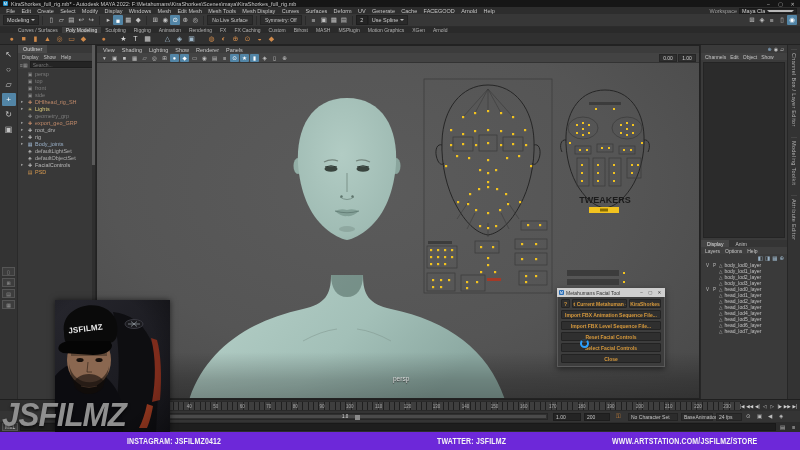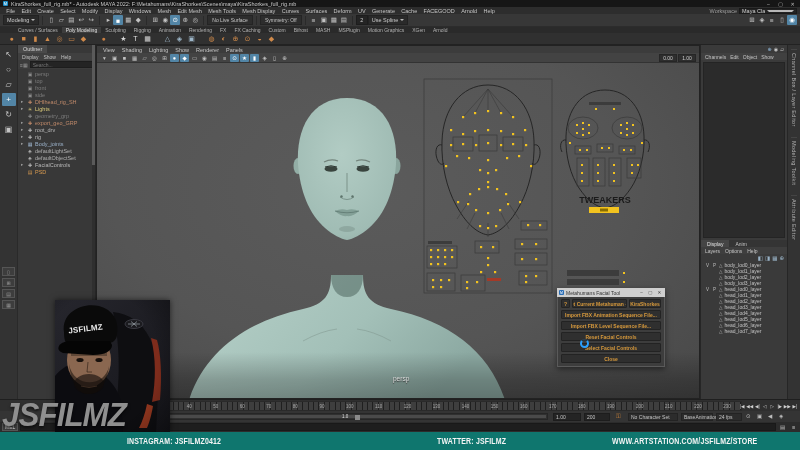--- a/index.html
+++ b/index.html
@@ -123,21 +123,21 @@
   #rangebar .keyic{position:absolute;left:616px;top:2px;color:#d88a3a;font-size:6px}
   #rangebar .ric{position:absolute;top:2px;color:#bdbdbd;font-size:5.5px}
 
   
   #commandline{position:absolute;left:0;top:422px;width:800px;height:10px;background:#2c2c2c;display:flex;align-items:center;gap:2px;padding:0 2px}
   #commandline .mel{background:#3e3e3e;border:1px solid #555;color:#ddd;font-size:5px;height:8px;display:flex;align-items:center;padding:0 2px}
   #commandline input{flex:1;background:#1e1e1e;border:1px solid #191919;height:8px;color:#bbb;font-size:5px}
   #commandline .ci{width:9px;font-size:5.5px;color:#bdbdbd;text-align:center}
 
   
-  #banner{position:absolute;left:0;top:432px;width:800px;height:18px;background:#0f766e;z-index:60}
+  #banner{position:absolute;left:0;top:432px;width:800px;height:18px;background:#6d28d9;z-index:60}
   #banner span{position:absolute;top:4px;font-size:8.5px;font-weight:700;color:#f5f5f5;letter-spacing:.2px;transform:scaleX(.82);transform-origin:left;white-space:nowrap}
 
   
   #webcam{position:absolute;left:55px;top:300px;width:115px;height:132px;z-index:40;background:#141418;overflow:hidden;box-shadow:0 0 6px rgba(0,0,0,.6)}
   
   #watermark{position:absolute;left:2px;top:396px;z-index:41;font-size:33px;font-weight:700;font-style:italic;color:#8f8f8f;letter-spacing:-1px;text-shadow:0 2px 3px rgba(0,0,0,.55);transform:scaleX(.95);transform-origin:left}
 
   
   #dialog{position:absolute;left:557px;top:288px;width:108px;z-index:30;box-shadow:0 2px 6px rgba(0,0,0,.5)}
   #dialog .dtitle{height:9px;background:#cfcfcf;display:flex;align-items:center;gap:2px;padding:0 2px}

